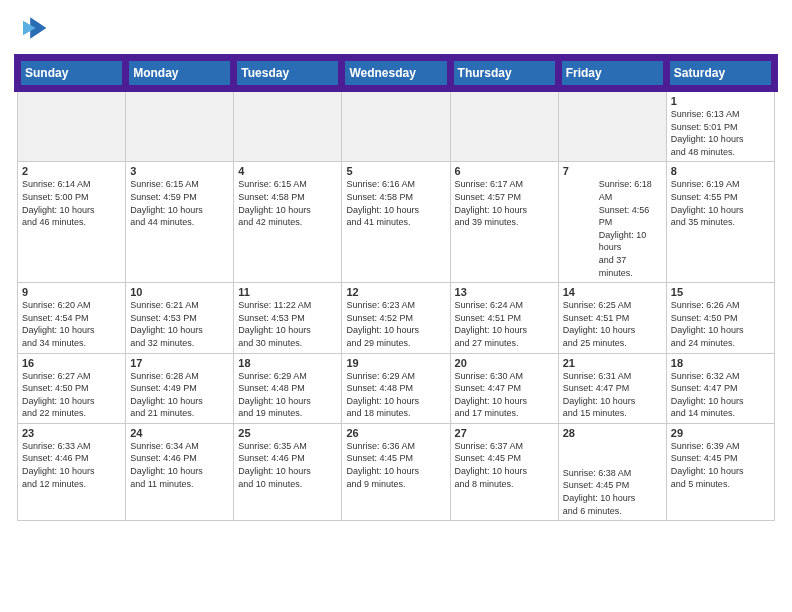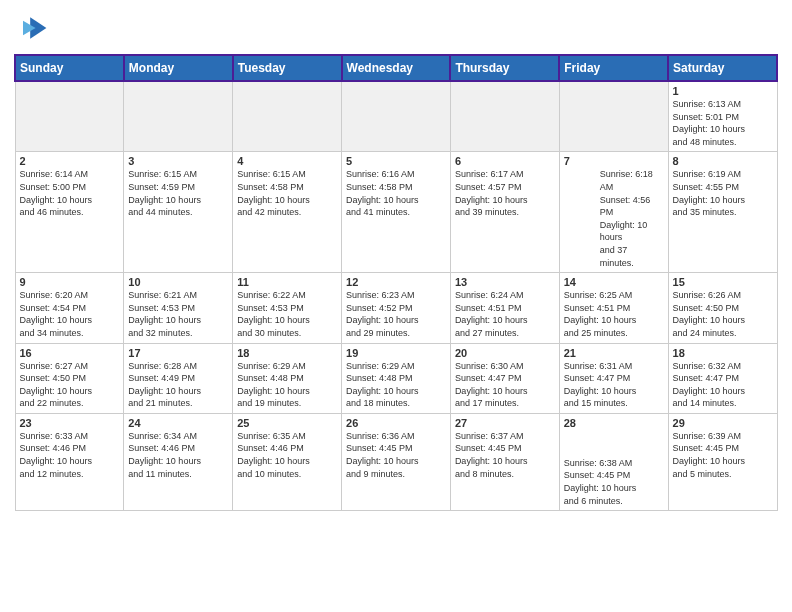--- a/index.html
+++ b/index.html
@@ -56,21 +56,21 @@
       width: 100%;
       border-collapse: collapse;
       table-layout: fixed;
     }
     .calendar thead tr th {
       background: #2a6db5;
       color: #fff;
       font-size: 12px;
       font-weight: bold;
       padding: 5px 4px;
-      border: 2px solid #4c1d95;
+      border: 7px solid #4c1d95;
       text-align: left;
     }
     .calendar tbody tr td {
       border: 1px solid #ccc;
       vertical-align: top;
       padding: 3px 4px;
       font-size: 9.5px;
       color: #333;
       background: #fff;
       min-height: 70px;
@@ -204,21 +204,21 @@
           </td>
           <td>
             <span class="day-num">10</span>
             <div class="day-info" style="white-space: pre-line;">Sunrise: 6:21 AM
 Sunset: 4:53 PM
 Daylight: 10 hours
 and 32 minutes.</div>
           </td>
           <td>
             <span class="day-num">11</span>
-            <div class="day-info" style="white-space: pre-line;">Sunrise: 6:22 AM
+            <div class="day-info" style="white-space: pre-line;">Sunrise: 11:22 AM
 Sunset: 4:53 PM
 Daylight: 10 hours
 and 30 minutes.</div>
           </td>
           <td>
             <span class="day-num">12</span>
             <div class="day-info" style="white-space: pre-line;">Sunrise: 6:23 AM
 Sunset: 4:52 PM
 Daylight: 10 hours
 and 29 minutes.</div>

